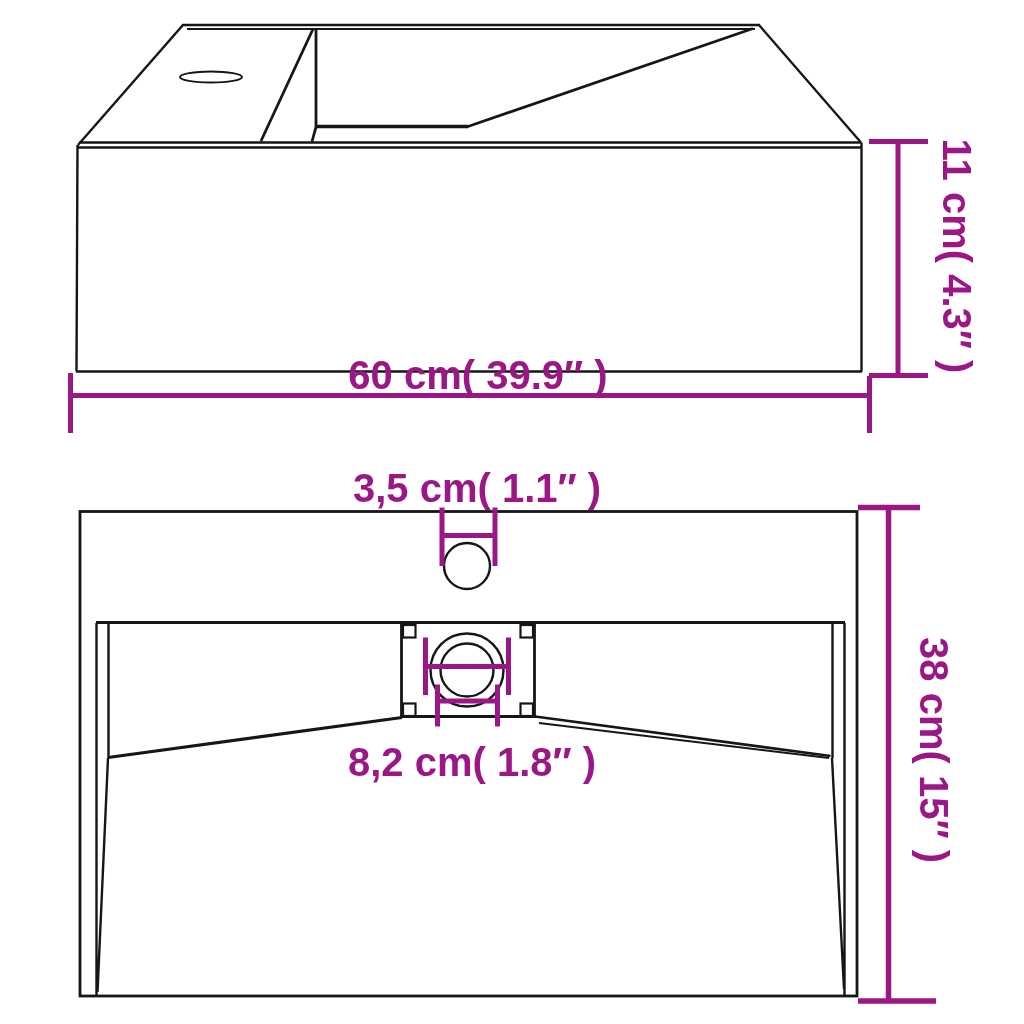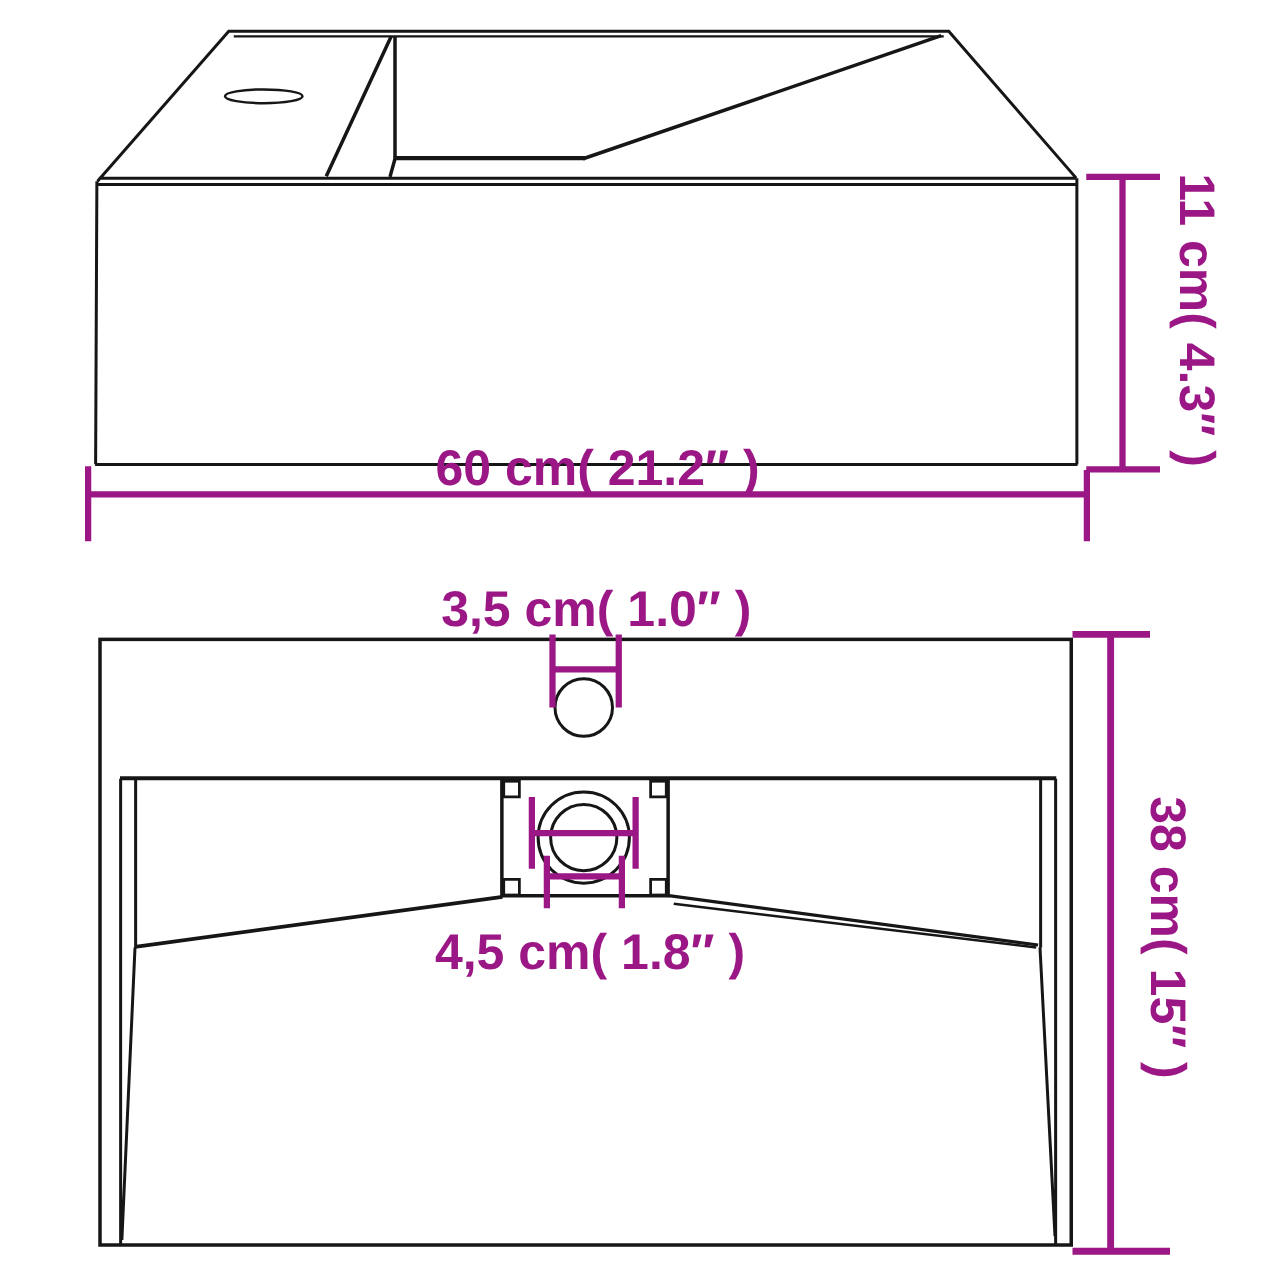--- a/index.html
+++ b/index.html
@@ -106,24 +106,24 @@
       <path class="p" stroke-width="5" d="M437.5,684.5 L437.5,726.5
                M497.5,684.5 L497.5,726.5
                M437,701 L497,701"></path>
 
       <path class="p" stroke-width="5.5" d="M888.5,507.5 L888.5,1001
                M858,507.5 L920,507.5
                M858,1001 L936,1001"></path>
     </g>
   </svg>
 
-  <div class="lbl" style="left:478px;top:355px">60 cm( 21.2″ )</div>
+  <div class="lbl" style="left:478px;top:355px">60 cm( 39.9″ )</div>
 
   <div class="lbl rot" style="left:957px;top:256px">11 cm( 4.3″ )</div>
 
-  <div class="lbl" style="left:477px;top:468px">3,5 cm( 1.0″ )</div>
+  <div class="lbl" style="left:477px;top:468px">3,5 cm( 1.1″ )</div>
 
 
-  <div class="lbl" style="left:472px;top:742px">4,5 cm( 1.8″ )</div>
+  <div class="lbl" style="left:472px;top:742px">8,2 cm( 1.8″ )</div>
 
   <div class="lbl rot" style="left:934px;top:750px">38 cm( 15″ )</div>
 
 </div>
 
 </body></html>

